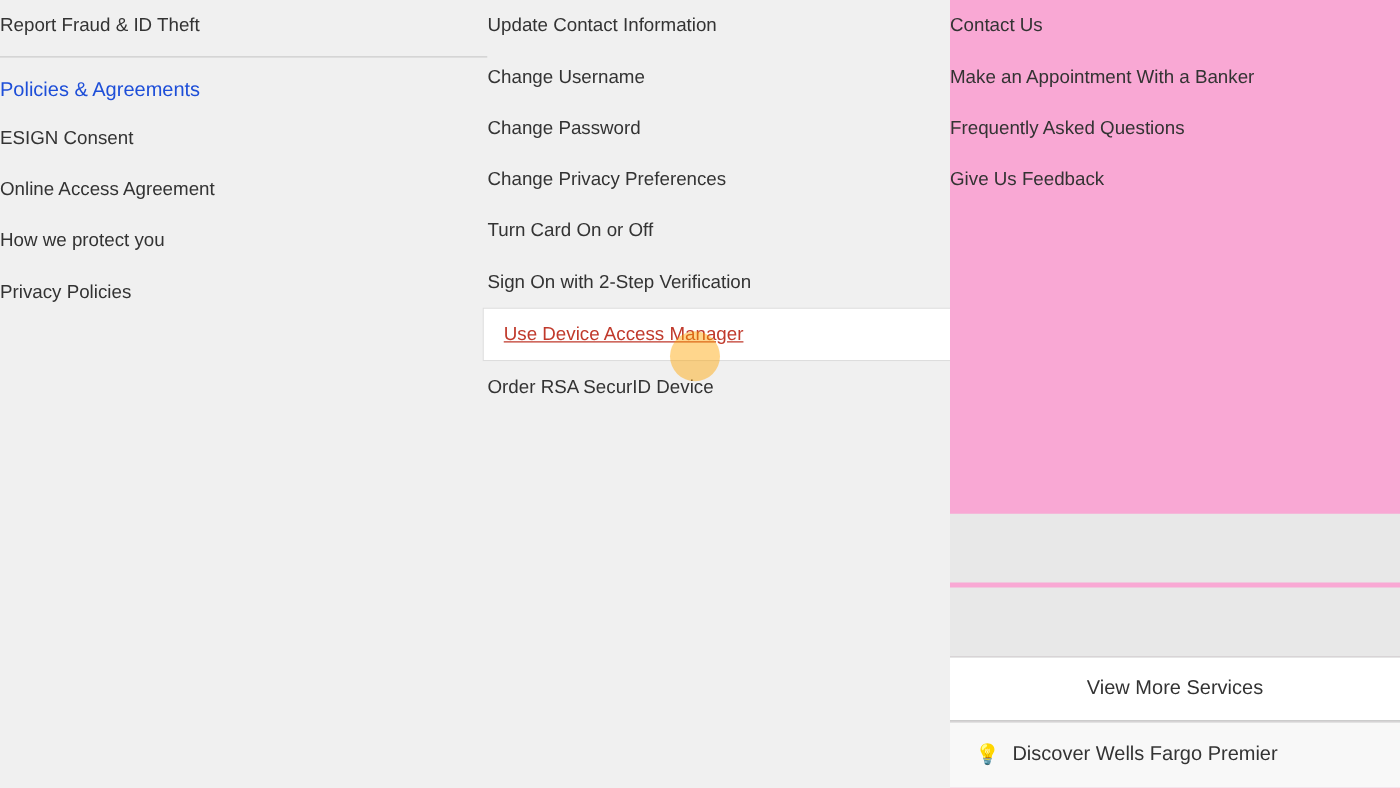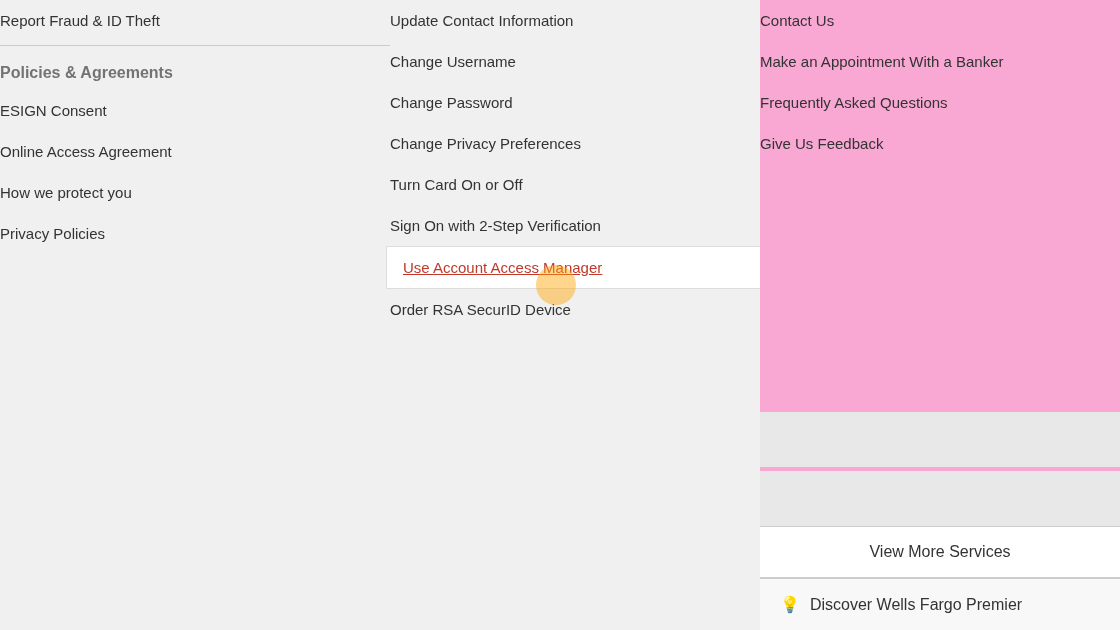--- a/index.html
+++ b/index.html
@@ -60,22 +60,22 @@
       text-decoration: underline;
       background-color: #ffffff;
       padding: 12px 16px;
       margin: 0 -4px;
       border: 1px solid #ddd;
       display: block;
     }
 
     .section-header {
       font-size: 16px;
-      font-weight: bold;
-      color: #737373;
+      font-weight: normal;
+      color: #1d4ed8;
       padding: 14px 0 8px 0;
     }
 
     .divider-row {
       height: 1px;
       background-color: #ccc;
       margin: 4px 0;
     }
 
     .top-link {
@@ -164,21 +164,21 @@
     <div class="top-link">Privacy Policies</div>
   </div>
 
   <div class="middle-column">
     <div class="top-link">Update Contact Information</div>
     <div class="top-link">Change Username</div>
     <div class="top-link">Change Password</div>
     <div class="top-link">Change Privacy Preferences</div>
     <div class="top-link">Turn Card On or Off</div>
     <div class="top-link">Sign On with 2-Step Verification</div>
-    <a class="nav-link highlighted">Use Account Access Manager</a>
+    <a class="nav-link highlighted">Use Device Access Manager</a>
     <div class="top-link">Order RSA SecurID Device</div>
   </div>
 
   <div class="right-column">
     <div class="right-links-area">
       <div class="top-link">Contact Us</div>
       <div class="top-link">Make an Appointment With a Banker</div>
       <div class="top-link">Frequently Asked Questions</div>
       <div class="top-link">Give Us Feedback</div>
     </div>

